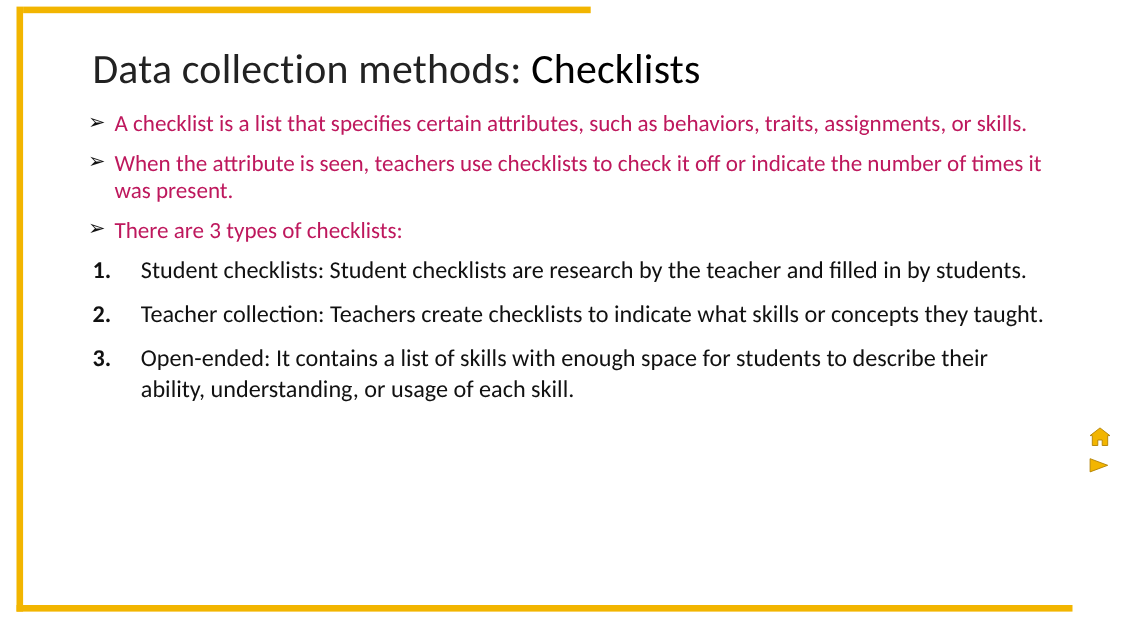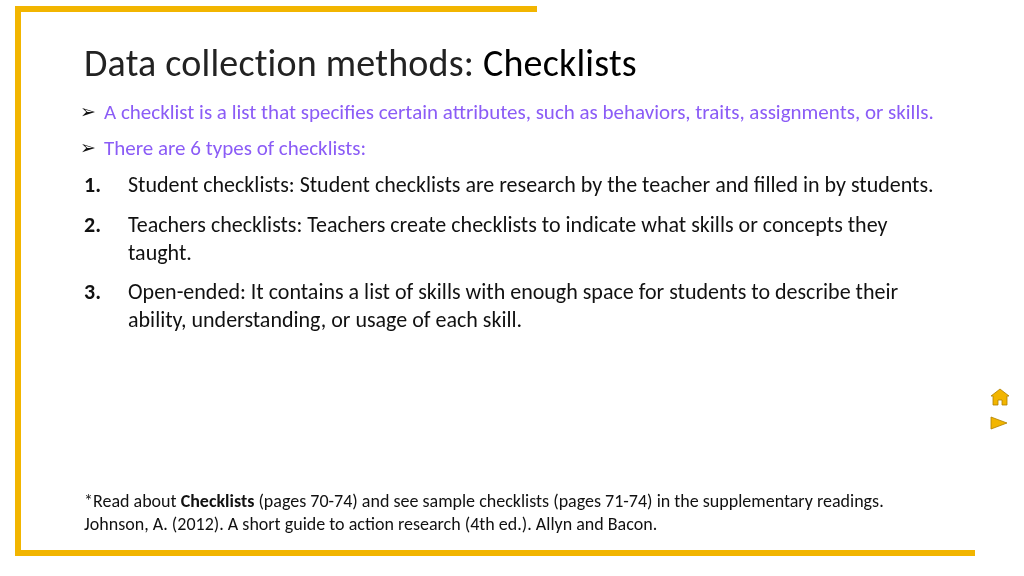--- a/index.html
+++ b/index.html
@@ -40,21 +40,21 @@
     margin-bottom: 14px;
     letter-spacing: 0.2px;
   }
   .title .bold { font-weight: 400; color:#000; }
   .bullets { list-style: none; margin-bottom: 10px; }
   .bullets li {
     position: relative;
     padding-left: 20px;
     font-size: 21px;
     line-height: 1.22;
-    color: #8b5cf6;
+    color: #be185d;
     margin-bottom: 10px;
   }
   .bullets li::before {
     content: "➢";
     position: absolute;
     left: -4px; top: 0;
     font-size: 19px;
     color: #111;
   }
   .numlist { list-style: none; }
@@ -104,42 +104,40 @@
   <div class="border-left"></div>
   <div class="border-bottom"></div>
 
   <div class="content">
     <h1 class="title">
       <span>Data collection methods: </span><span class="bold">Checklists</span>
     </h1>
 
     <ul class="bullets">
       <li>A checklist is a list that specifies certain attributes, such as behaviors, traits, assignments, or skills.</li>
-      <li>There are 6 types of checklists:</li>
+      <li>When the attribute is seen, teachers use checklists to check it off or indicate the number of times it was present.</li>
+      <li>There are 3 types of checklists:</li>
     </ul>
 
     <ol class="numlist">
       <li>
         <span class="num">1.</span>
         <span class="lbl">Student checklists:</span><span> Student checklists are research by the teacher and filled in by students.</span>
       </li>
       <li>
         <span class="num">2.</span>
-        <span class="lbl">Teachers checklists:</span><span> Teachers create checklists to indicate what skills or concepts they taught.</span>
+        <span class="lbl">Teacher collection:</span><span> Teachers create checklists to indicate what skills or concepts they taught.</span>
       </li>
       <li>
         <span class="num">3.</span>
         <span class="lbl">Open-ended:</span><span> It contains a list of skills with enough space for students to describe their ability, understanding, or usage of each skill.</span>
       </li>
     </ol>
   </div>
 
-  <div class="footnote">
-    <span>*Read about </span><span class="bold">Checklists</span><span> (pages 70-74) and see sample checklists (pages 71-74) in the supplementary readings. Johnson, A. (2012). A short guide to action research (4th ed.). Allyn and Bacon.</span>
-  </div>
 
   <div class="nav">
     <div class="nav-btn">
       <span class="home-icon">
         <svg width="22" height="18" viewBox="0 0 22 18">
           <polygon points="11,1 2,8 4,8 4,17 9,17 9,12 13,12 13,17 18,17 18,8 20,8" fill="#f2b500" stroke="#b08000" stroke-width="0.8"></polygon>
         </svg>
       </span>
     </div>
     <div class="nav-btn">

